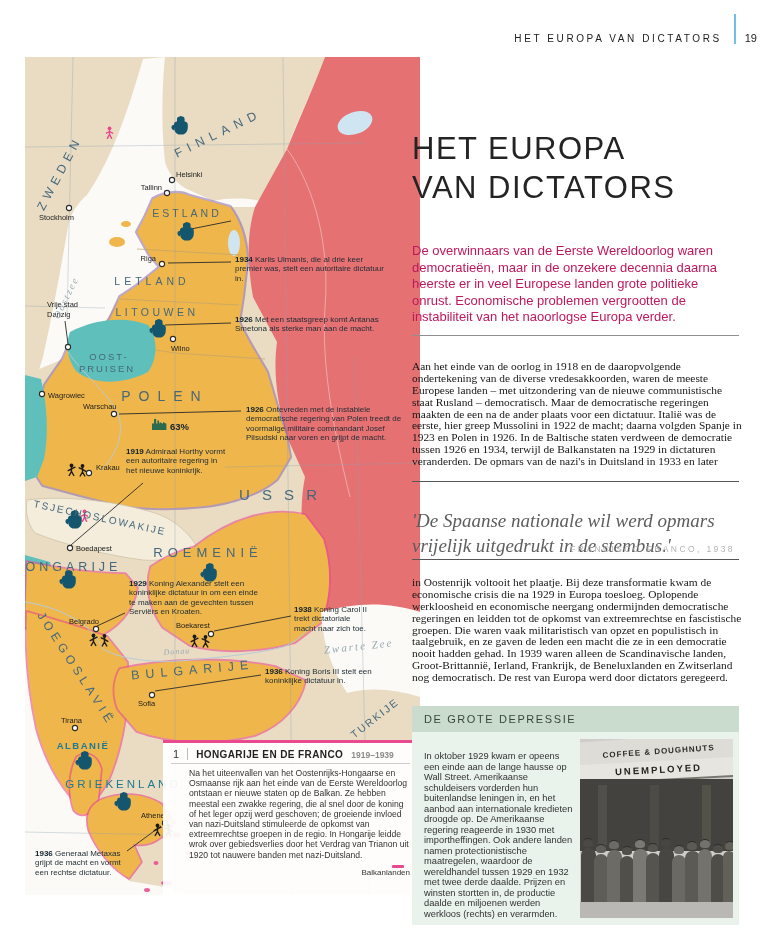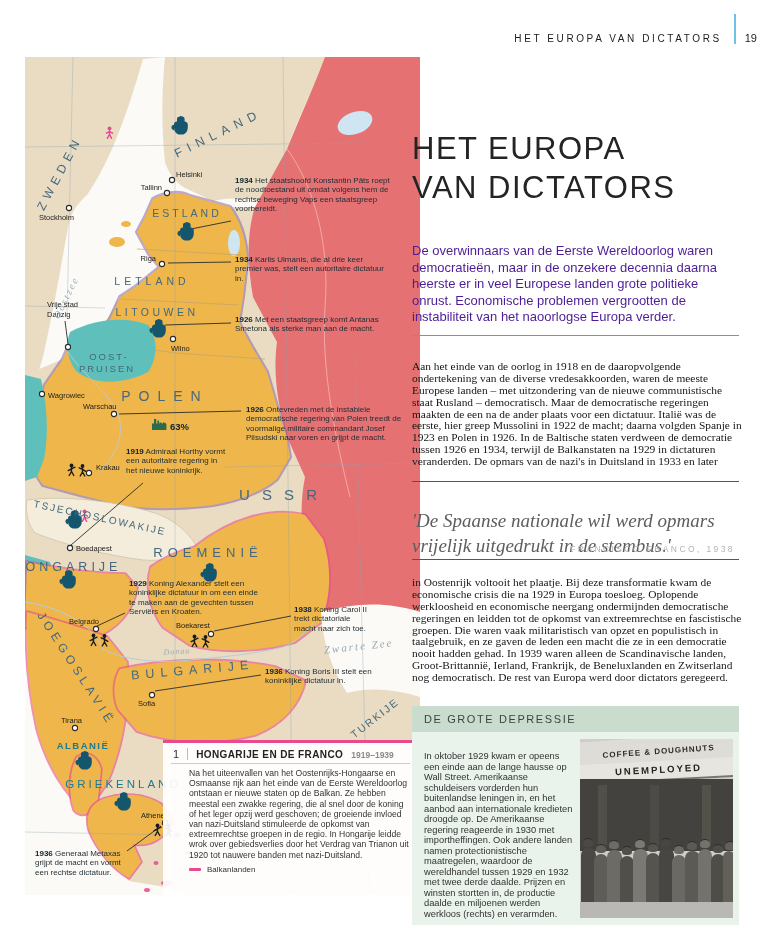--- a/index.html
+++ b/index.html
@@ -7,21 +7,21 @@
         font-family:"Liberation Sans",sans-serif;}
   
   .page-header{position:absolute;top:14px;right:26px;display:flex;align-items:flex-end;}
   .ph-title{font-size:10px;letter-spacing:2.6px;color:#1c1c1c;}
   .ph-bar{display:inline-block;width:2px;height:30px;background:#6fc2e5;margin:0 9px 0 12px;}
   .ph-num{font-size:11px;color:#1c1c1c;}
   
   .article{position:absolute;left:412px;top:0;width:327px;height:936px;margin-top:32px;}
   .title{position:absolute;top:97px;left:0;font-size:31px;line-height:39px;letter-spacing:1.5px;
          color:#242424;font-weight:400;}
-  .intro{position:absolute;top:198px;left:0;width:320px;font-size:13px;line-height:16.6px;color:#4c1d95;}
+  .intro{position:absolute;top:198px;left:0;width:320px;font-size:13px;line-height:16.6px;color:#be185d;}
   .rule1{position:absolute;top:303px;left:0;width:327px;border-top:1px solid #8f8f8f;}
   .body-text{position:absolute;left:0;width:331px;font-family:"Liberation Serif",serif;
              font-size:11.4px;line-height:11.8px;color:#161616;text-align:left;}
   .body1{top:318px;}
   .body2{top:534px;}
   .q-rule-top{position:absolute;top:449px;left:0;width:327px;border-top:1.5px solid #555;}
   .quote{position:absolute;top:457px;left:0;width:327px;font-family:"Liberation Serif",serif;
          font-style:italic;font-size:19px;line-height:25px;color:#5d5d5d;}
   .quote-attr{position:absolute;top:512px;right:4px;font-size:8.5px;letter-spacing:2.4px;color:#b3b3b3;}
   .q-rule-bot{position:absolute;top:527px;left:0;width:327px;border-top:1.5px solid #555;}
@@ -56,21 +56,21 @@
   .stat-lbl{font-family:"Liberation Sans",sans-serif;font-size:9.5px;font-weight:bold;fill:#123;}
   
   .inset{position:absolute;left:138px;top:683px;width:257px;height:155px;
          background:rgba(255,255,255,0.93);border-top:3px solid #e9498e;box-sizing:border-box;
          padding:5px 10px 0 8px;}
   .inset-head{display:flex;align-items:baseline;border-bottom:1px solid #cccccc;padding-bottom:3px;}
   .inset-num{font-size:11px;color:#333;padding:0 8px 0 2px;border-right:1px solid #bbb;margin-right:8px;}
   .inset-title{font-size:10px;font-weight:bold;color:#222;letter-spacing:0.4px;margin-right:8px;}
   .inset-dates{font-size:8.5px;color:#8a8a8a;font-weight:bold;}
   .inset-text{margin:4px 0 0 18px;font-size:8.6px;line-height:10.2px;color:#333;}
-  .inset-legend{display:flex;align-items:center;margin:5px 0 0 18px;font-size:8px;color:#333;}
+  .inset-legend{display:flex;align-items:flex-end;margin:5px 0 0 18px;font-size:8px;color:#333;flex-direction:column;}
   .swatch{display:inline-block;width:12px;height:3px;background:#e9498e;margin-right:6px;border-radius:1px;}
 </style>
 </head>
 <body>
 
 <div class="page">
 
   <div class="page-header">
     <span class="ph-title">HET EUROPA VAN DICTATORS</span>
     <span class="ph-bar"></span>
@@ -239,22 +239,20 @@
       <text class="cl" font-size="12" letter-spacing="4.5" text-anchor="middle" transform="translate(48,614) rotate(57)">JOEGOSLAVIË</text>
       <text class="cl" font-size="12.5" letter-spacing="6" text-anchor="middle" transform="translate(168,617) rotate(-5)">BULGARIJE</text>
       <text class="cl cl-teal" font-size="9.5" font-weight="bold" letter-spacing="1.5" text-anchor="middle" x="58" y="692">ALBANIË</text>
       <text class="cl cl-teal" font-size="11.5" letter-spacing="3" text-anchor="middle" x="98" y="731">GRIEKENLAND</text>
       <text class="cl" font-size="10.5" letter-spacing="2" text-anchor="middle" transform="translate(352,664) rotate(-38)">TURKIJE</text>
       <text class="sea-lbl" font-size="10" letter-spacing="2" text-anchor="middle" transform="translate(44,242) rotate(-64)">Oostzee</text>
       <text class="sea-lbl" font-size="11" letter-spacing="2" text-anchor="middle" transform="translate(334,593) rotate(-6)">Zwarte Zee</text>
       <text class="sea-lbl" font-size="8" letter-spacing="1" text-anchor="middle" transform="translate(152,597) rotate(-4)">Donau</text>
     </svg>
 
-    <div class="note" style="left:210px;top:119px;width:160px">
-      <b>1934</b> <span>Het staatshoofd Konstantin Päts roept de noodtoestand uit omdat volgens hem de rechtse beweging Vaps een staatsgreep voorbereidt.</span></div>
     <div class="note" style="left:210px;top:198px;width:152px">
       <b>1934</b> <span>Karlis Ulmanis, die al drie keer premier was, stelt een autoritaire dictatuur in.</span></div>
     <div class="note" style="left:210px;top:258px;width:160px">
       <b>1926</b> <span>Met een staatsgreep komt Antanas Smetona als sterke man aan de macht.</span></div>
     <div class="note" style="left:221px;top:348px;width:168px">
       <b>1926</b> <span>Ontevreden met de instabiele democratische regering van Polen treedt de voormalige militaire commandant Josef Pilsudski naar voren en grijpt de macht.</span></div>
     <div class="note" style="left:101px;top:390px;width:102px">
       <b>1919</b> <span>Admiraal Horthy vormt een autoritaire regering in het nieuwe koninkrijk.</span></div>
     <div class="note" style="left:104px;top:522px;width:130px">
       <b>1929</b> <span>Koning Alexander stelt een koninklijke dictatuur in om een einde te maken aan de gevechten tussen Serviërs en Kroaten.</span></div>

